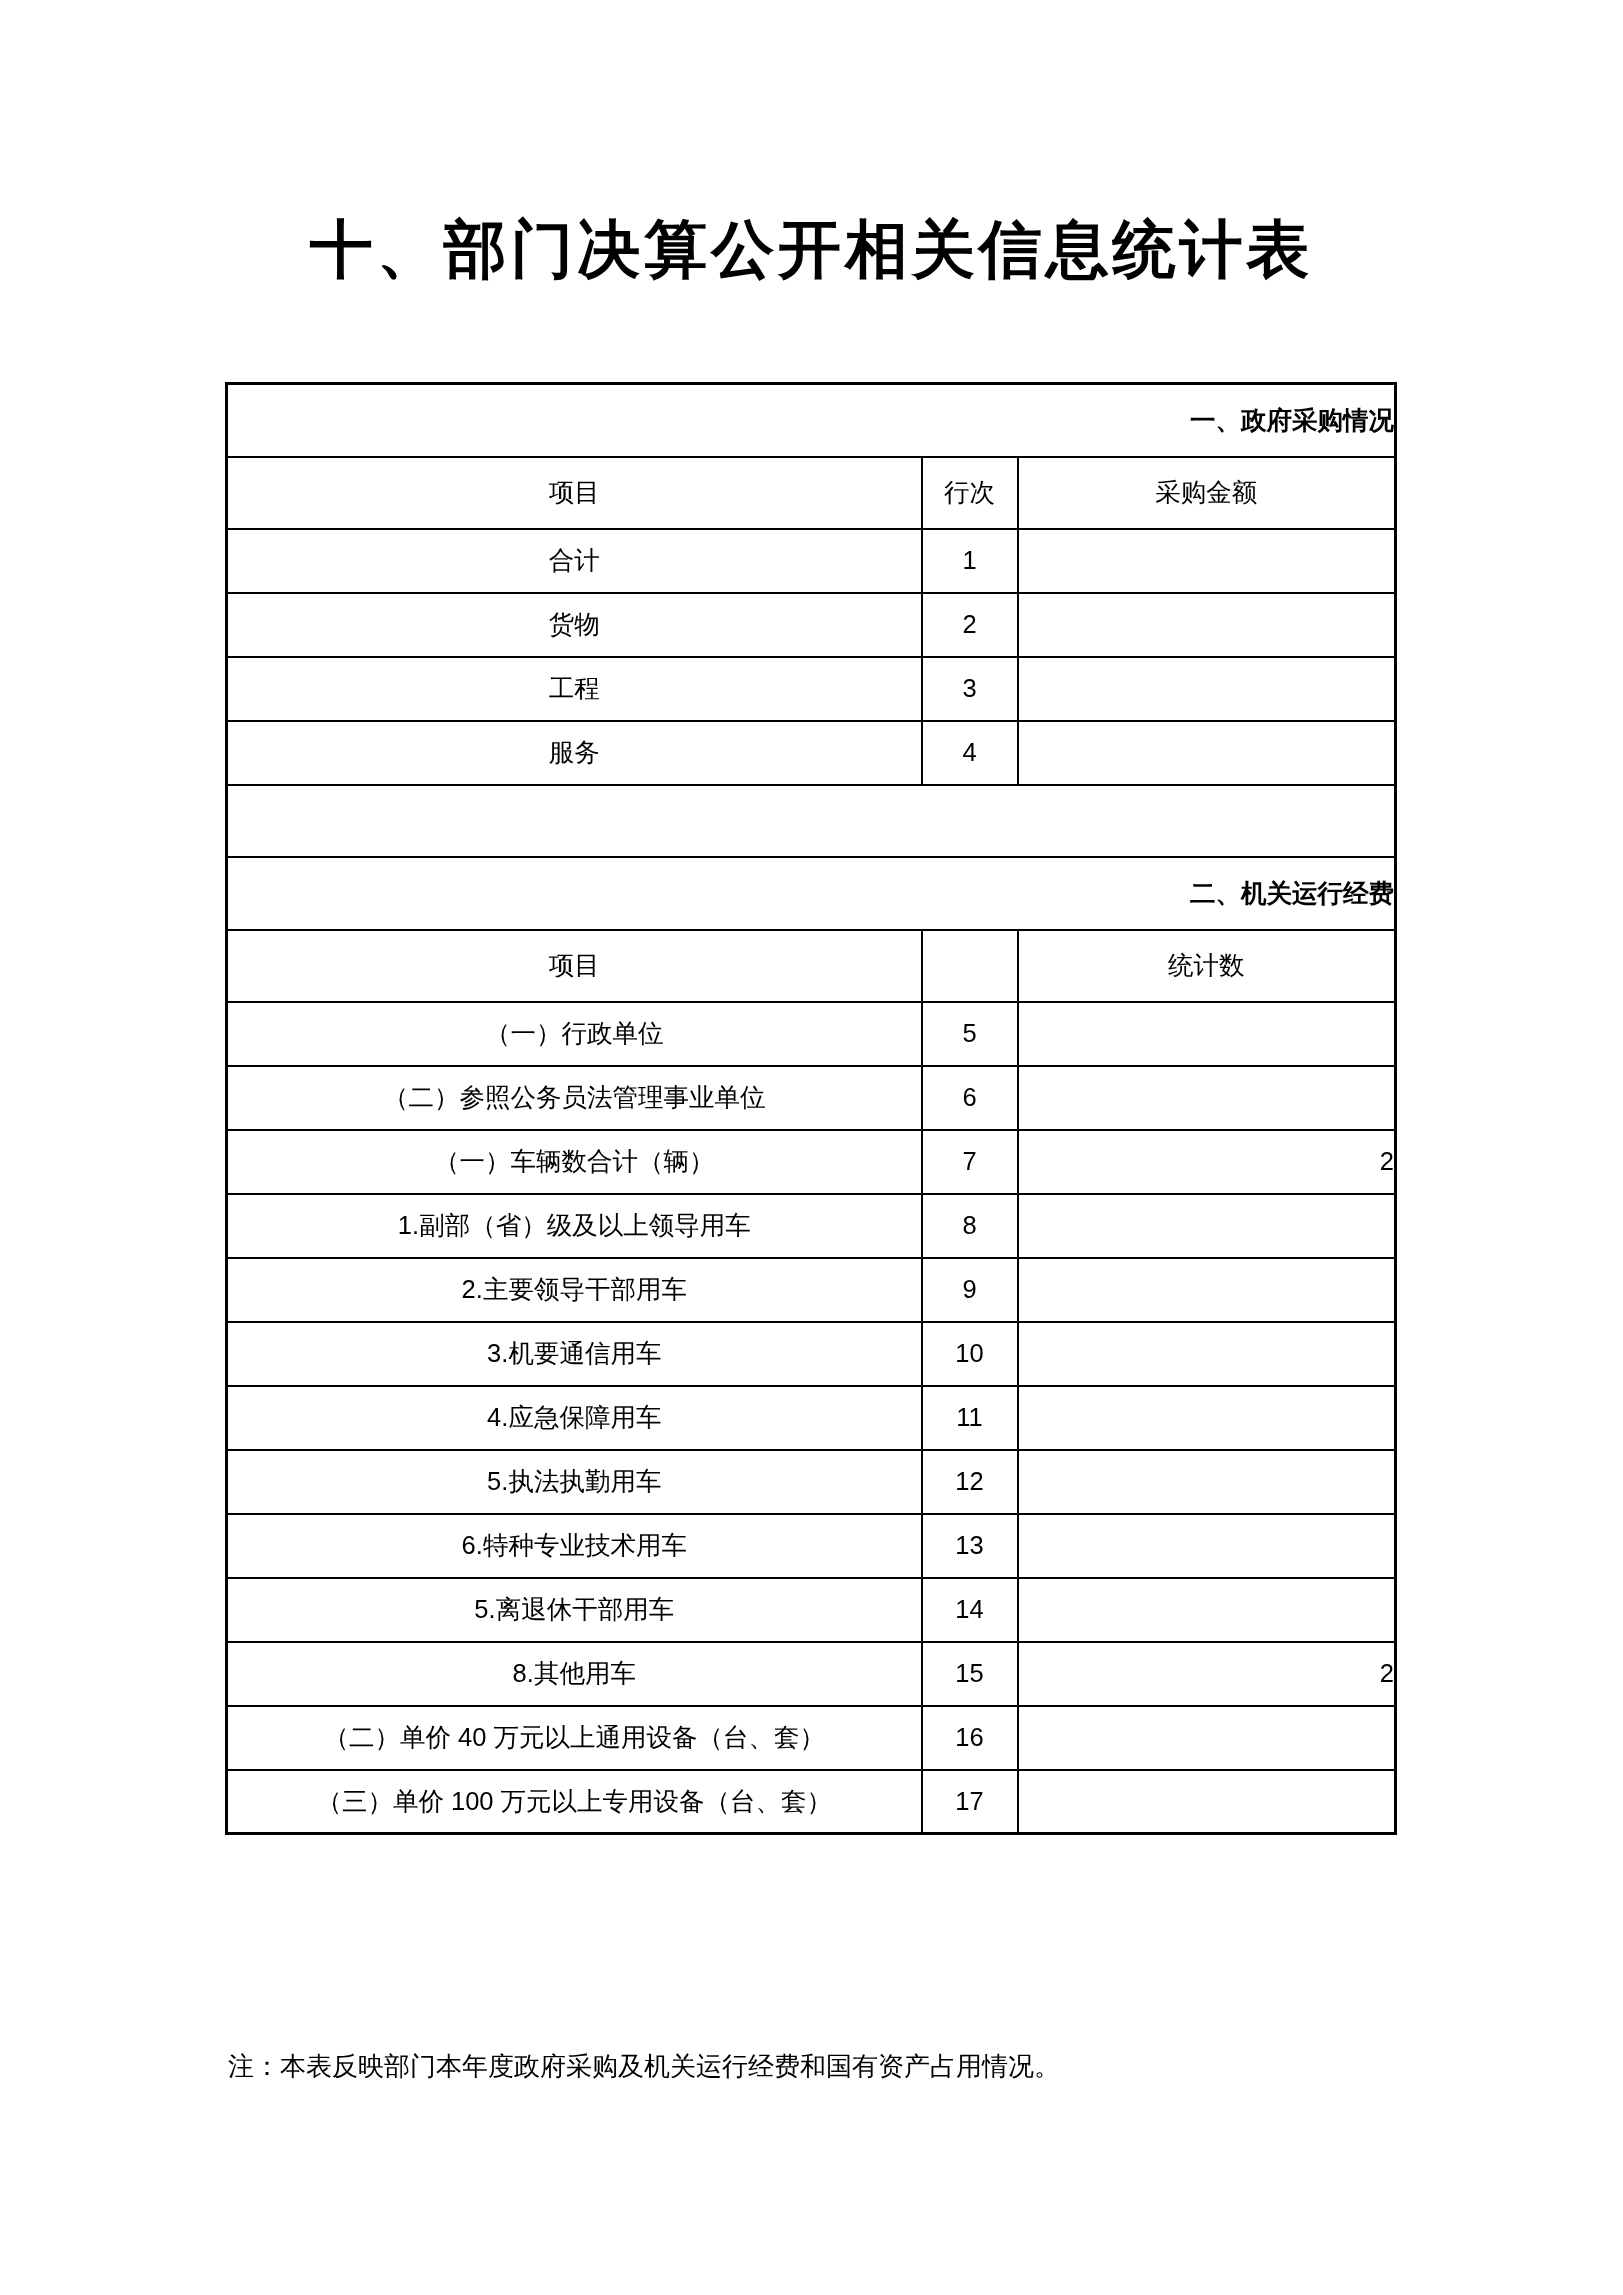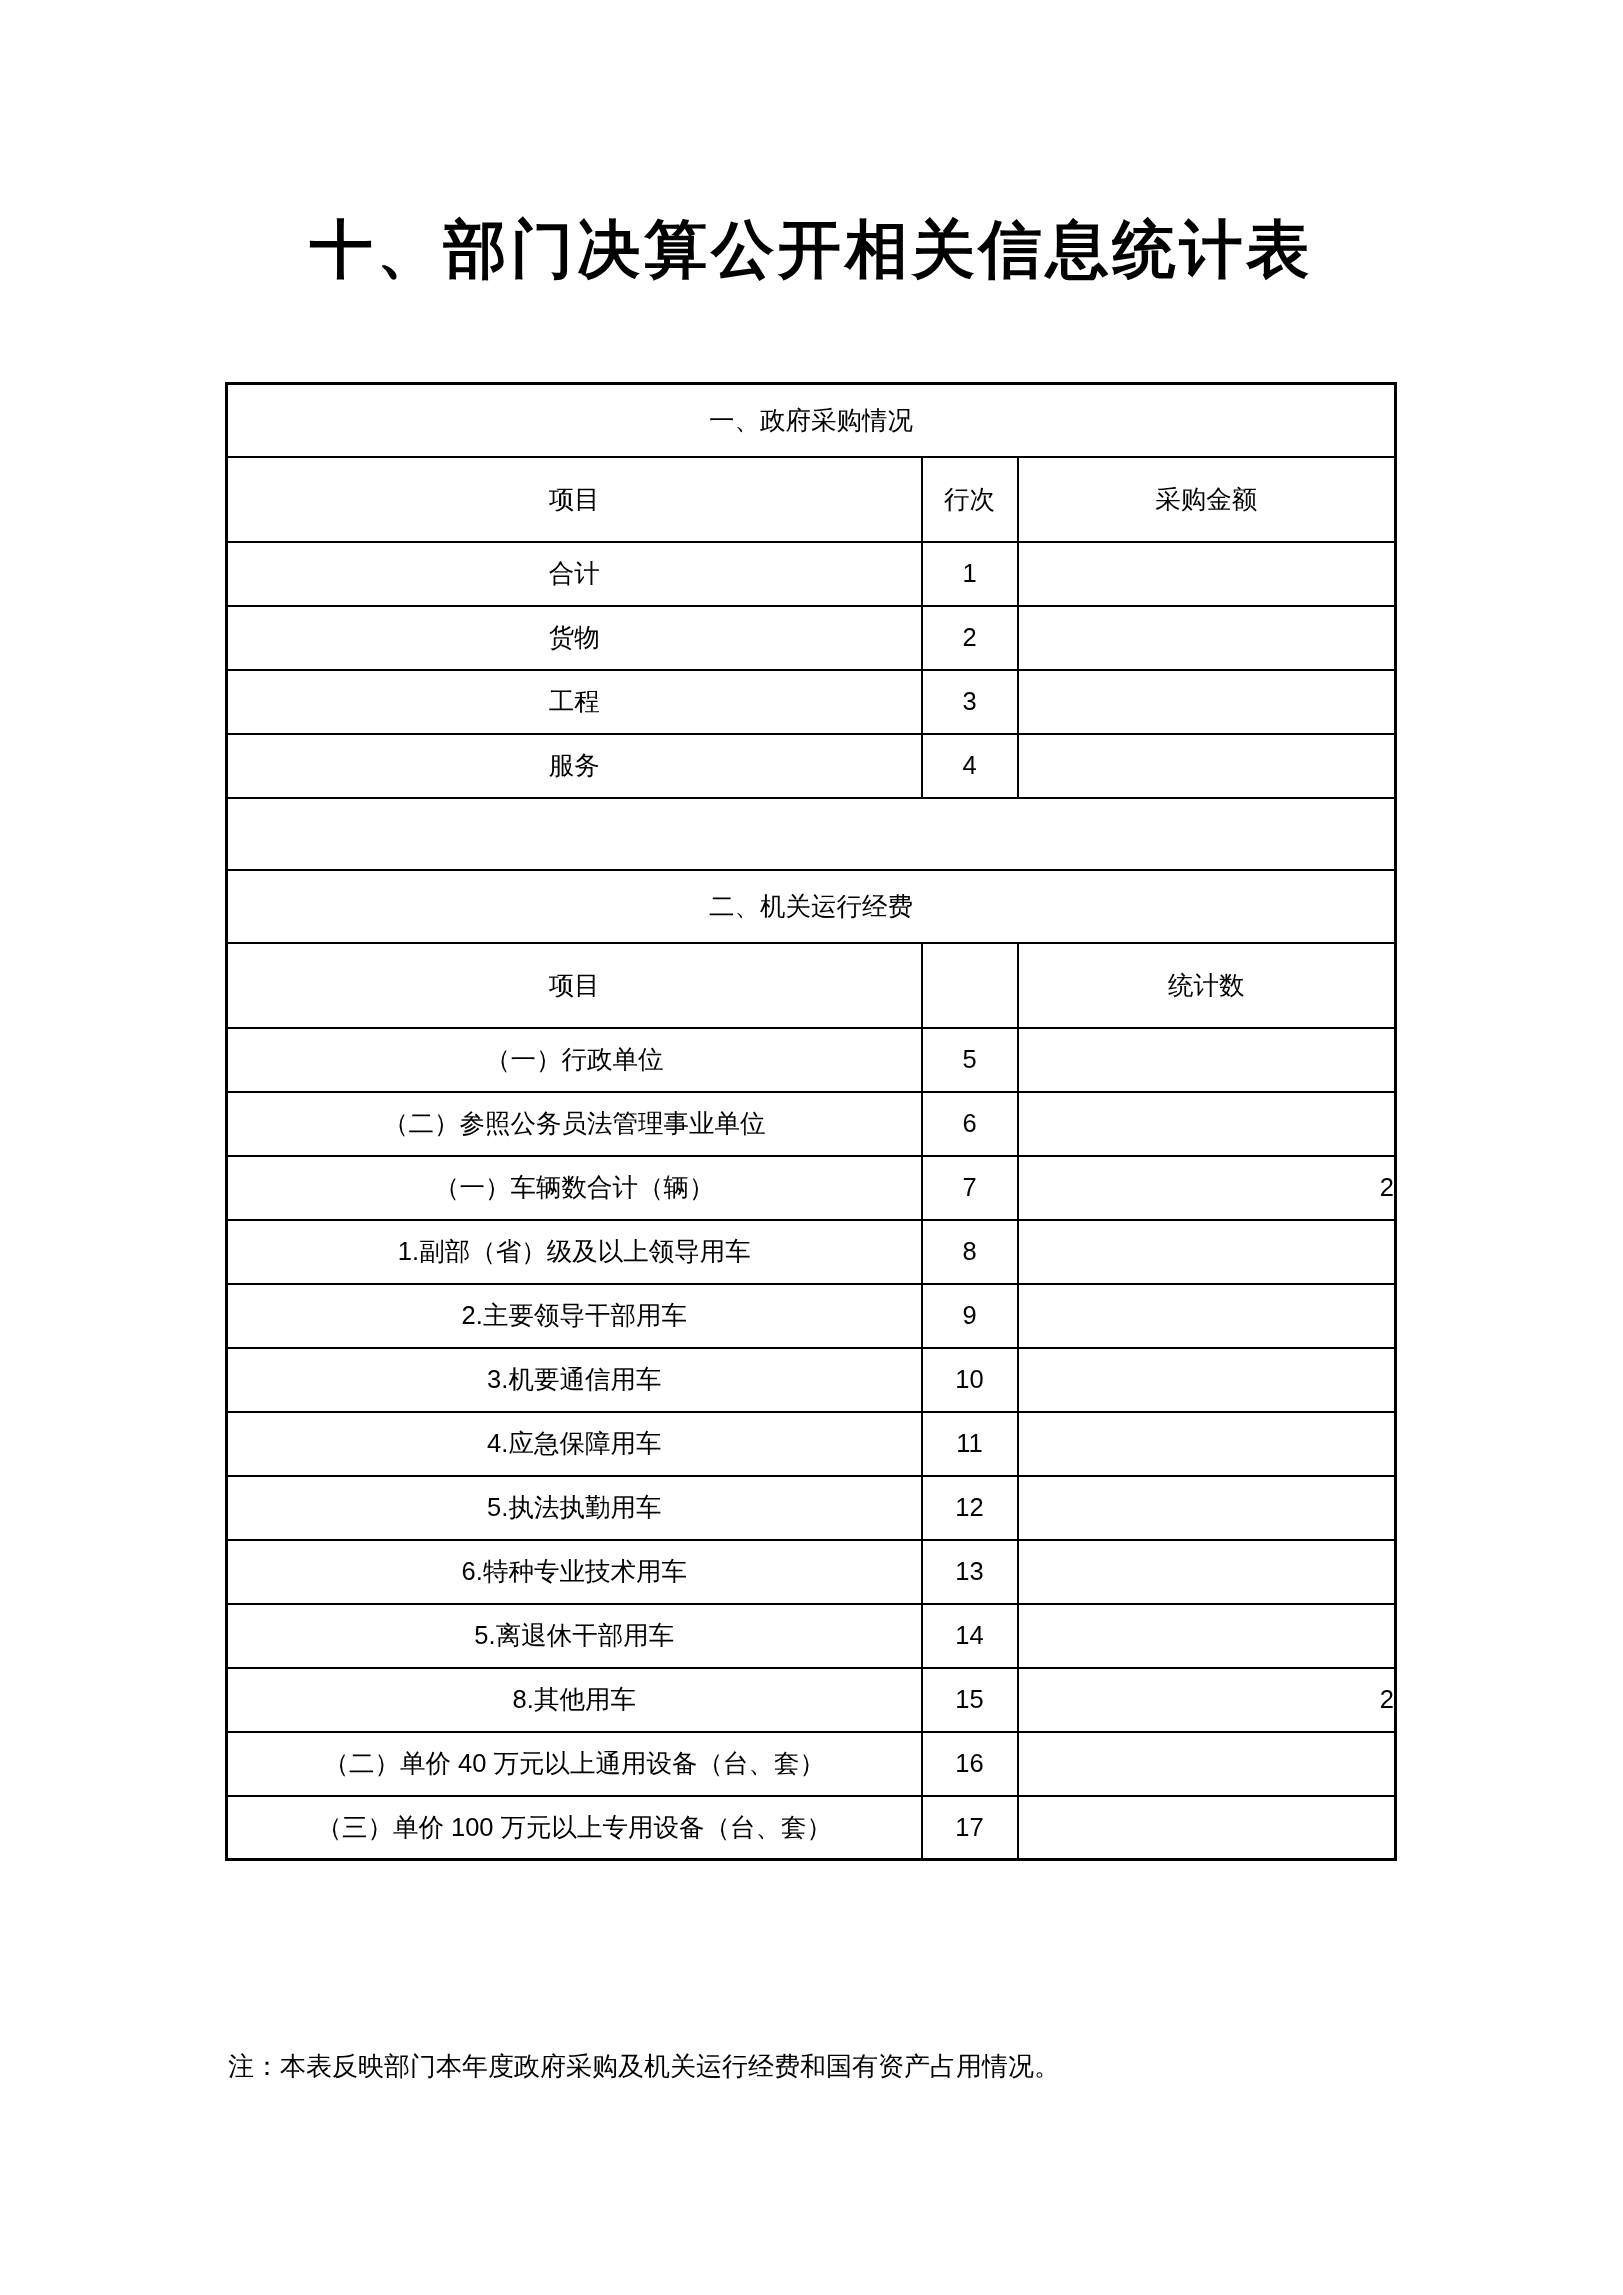--- a/index.html
+++ b/index.html
@@ -43,28 +43,28 @@
     border:3.3px solid #000;
   }
   table.stats td{
     border:2px solid #000;
     vertical-align:middle;
     font-size:25.5px;
     padding:0;
     overflow:hidden;
   }
   tr.section{height:73px;}
-  tr.header{height:85px;}
+  tr.header{height:72px;}
   tr.data{height:64px;}
   tr.blank{height:72px;}
   td.section-cell{
-    font-weight:400;
+    font-weight:700;
     font-size:27px;
     padding-left:17px;
-    text-align:center;
+    text-align:right;
   }
   td.head-cell{text-align:center;}
   td.label-center{text-align:center;}
   td.label-left{text-align:center;padding-left:17px;}
   td.line-cell{
     text-align:center;
     font-size:29.5px;
   }
   td.value-cell{
     text-align:right;

